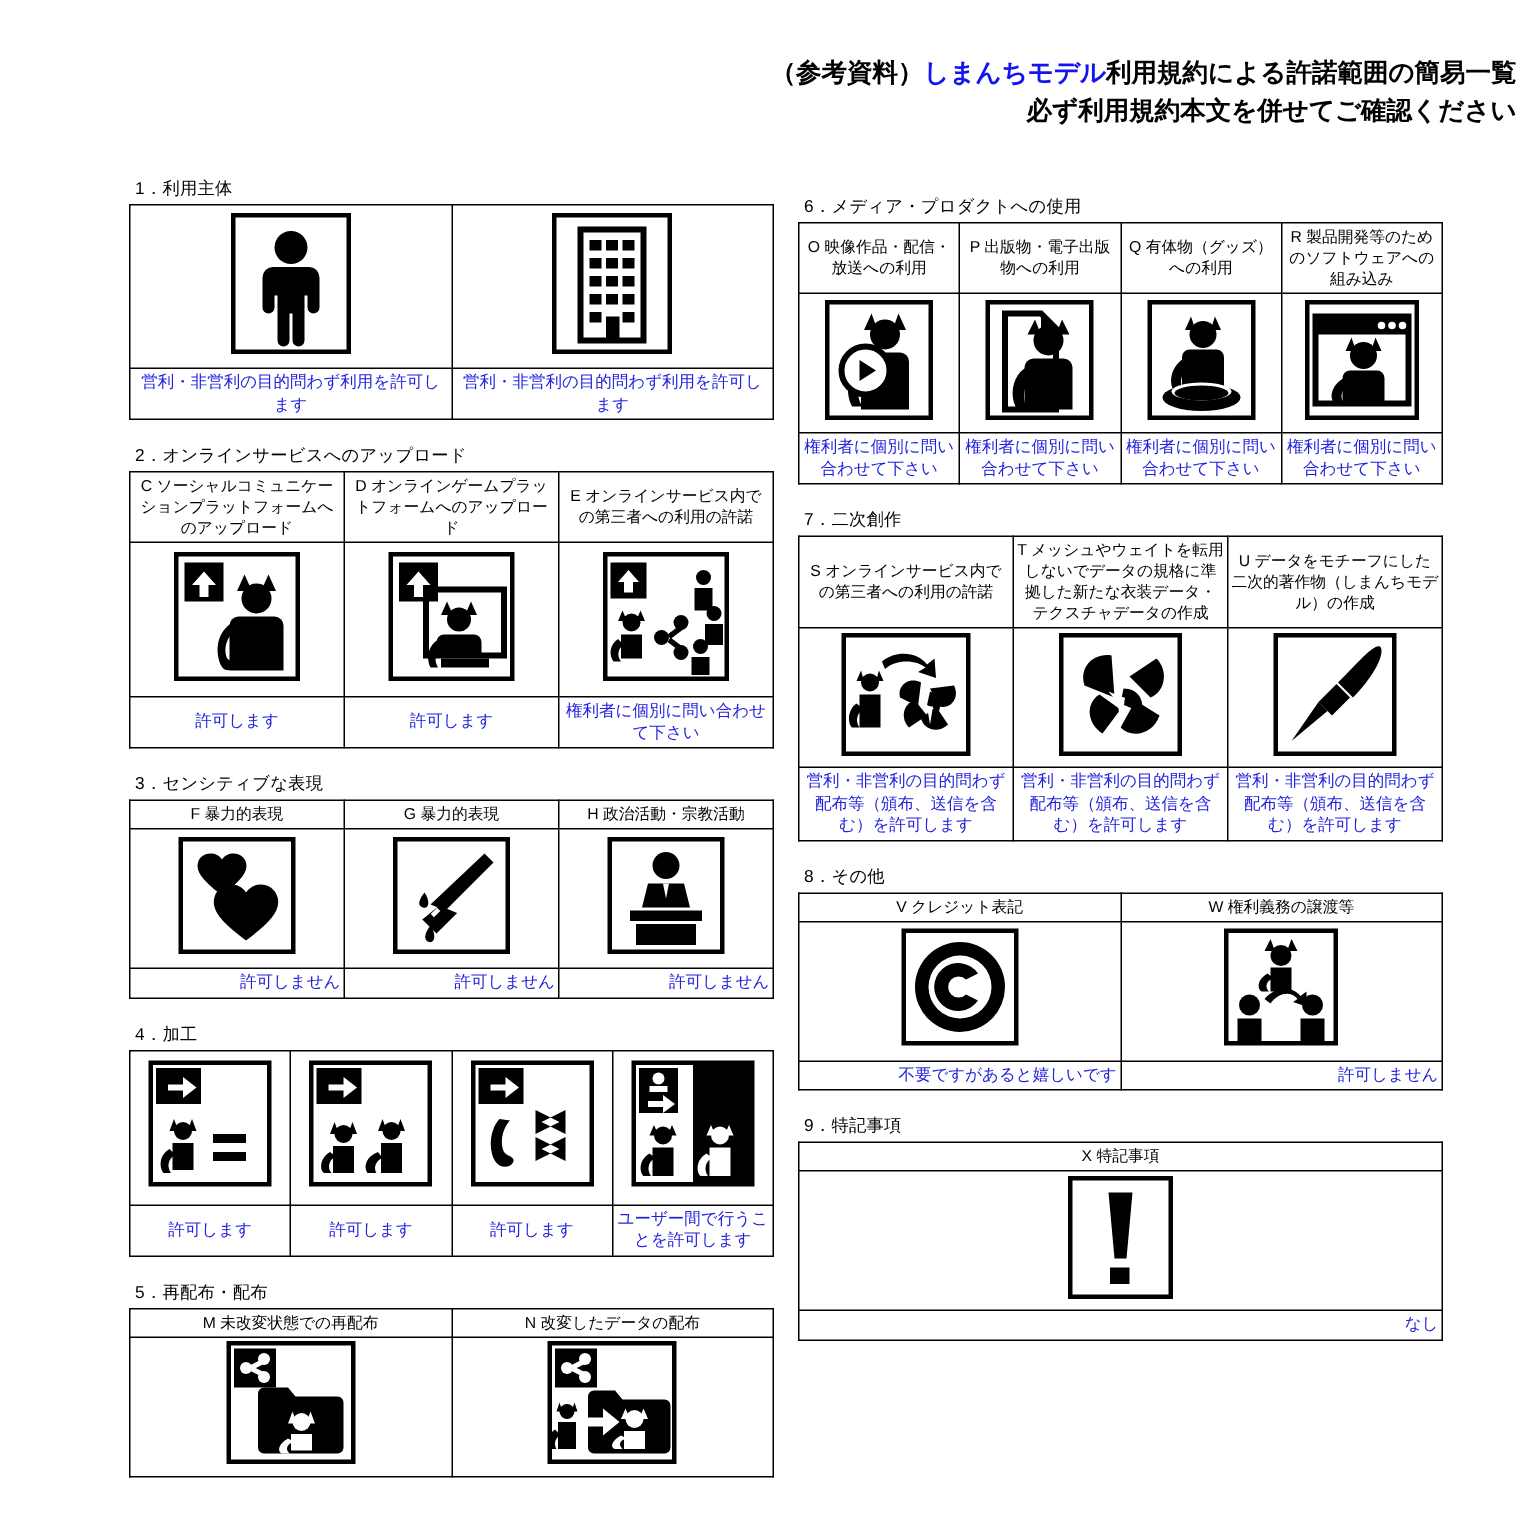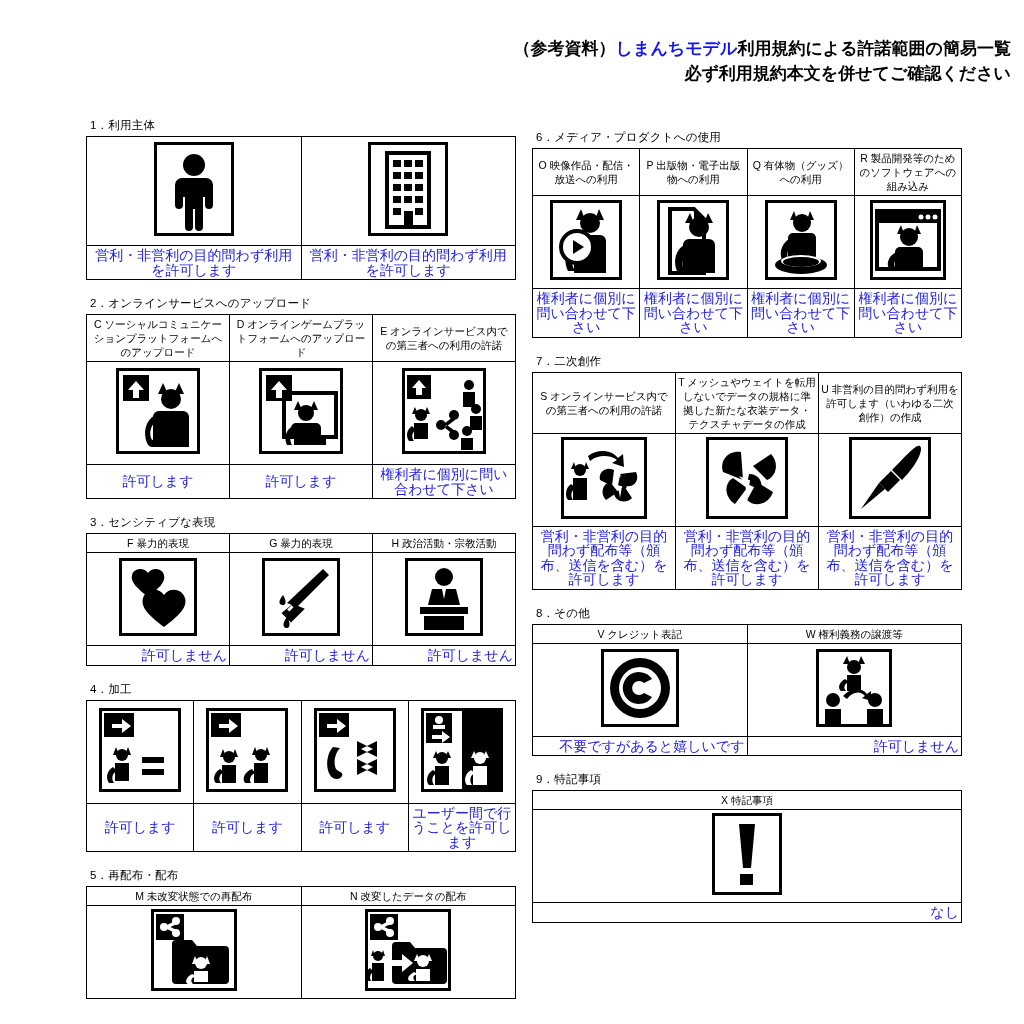--- a/index.html
+++ b/index.html
@@ -55,21 +55,21 @@
     color:#000;
     vertical-align:top;
     padding-top:3px;
     padding-bottom:3px;
   }
   td.icon{
     height:104px;
     padding:4px 2px;
   }
   td.note{
-    font-size:14px;
+    font-size:11px;
     line-height:14.5px;
     color:#2222dd;
     padding:2px 3px;
     vertical-align:top;
   }
   td.note.mid{vertical-align:middle;text-align:right;}
 
   
   .sq{
     display:inline-block;
@@ -481,21 +481,21 @@
         </table>
     </div>
 
     <div class="section">
       <div class="sec-head">7．二次創作</div>
       <table class="grid h-low">
         <tbody>
             <tr>
           <td class="hdr">S オンラインサービス内での第三者への利用の許諾</td>
           <td class="hdr">T メッシュやウェイトを転用しないでデータの規格に準拠した新たな衣装データ・テクスチャデータの作成</td>
-          <td class="hdr">U 非営利の目的問わず利用を許可します（いわゆる二次創作）の作成</td>
+          <td class="hdr">U データをモチーフにした二次的著作物（しまんちモデル）の作成</td>
         </tr>
         <tr>
           <td class="icon">
             <span class="sq">
               <svg width="80" height="76" viewBox="0 0 80 76">
                 <path d="M10 22 l2 7 h-5 z M22 22 l-2 7 h5 z" fill="#000"></path>
                 <circle cx="16" cy="30" r="6" fill="#000"></circle>
                 <path d="M9 38 h14 v22 h-14 z" fill="#000"></path>
                 <path d="M7 44 c-6 4 -6 13 -3 16 h5 c-3-4 -2-10 3-12 z" fill="#000"></path>
                 <path d="M24 16 c10-8 24-6 30 2 l5-4 1 13 -12-4 5-3 c-6-5 -19-6 -27 1 z" fill="#000"></path>

